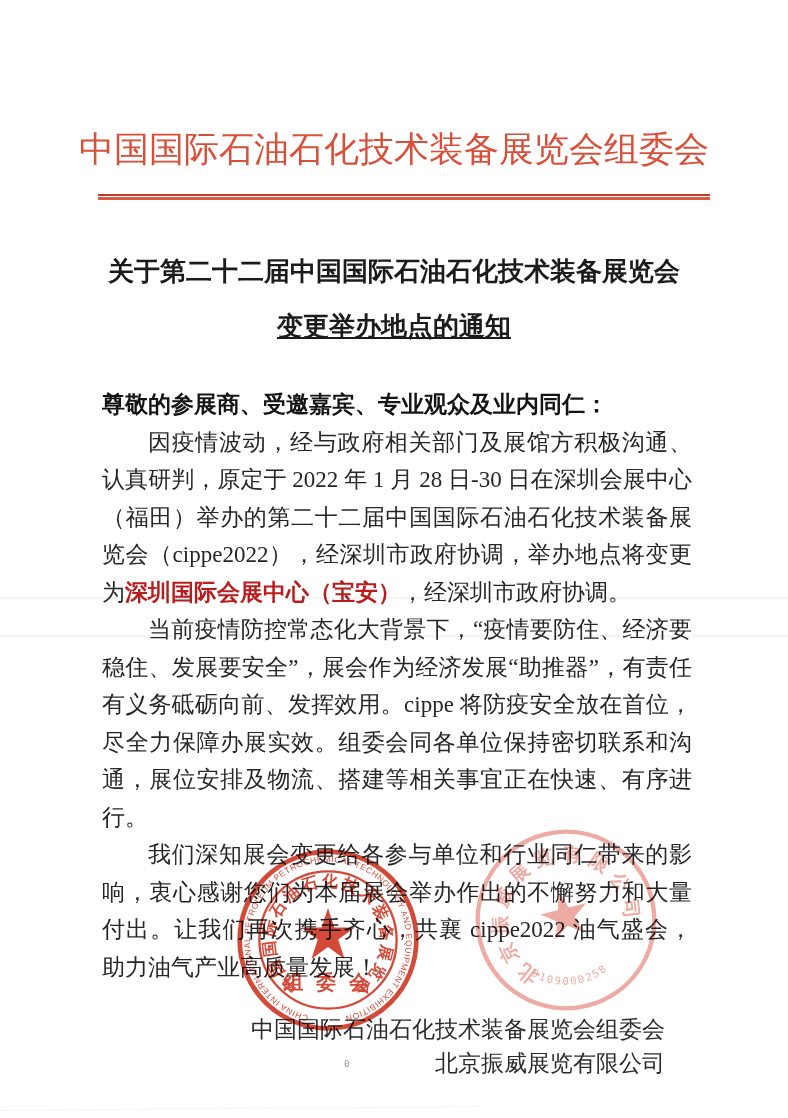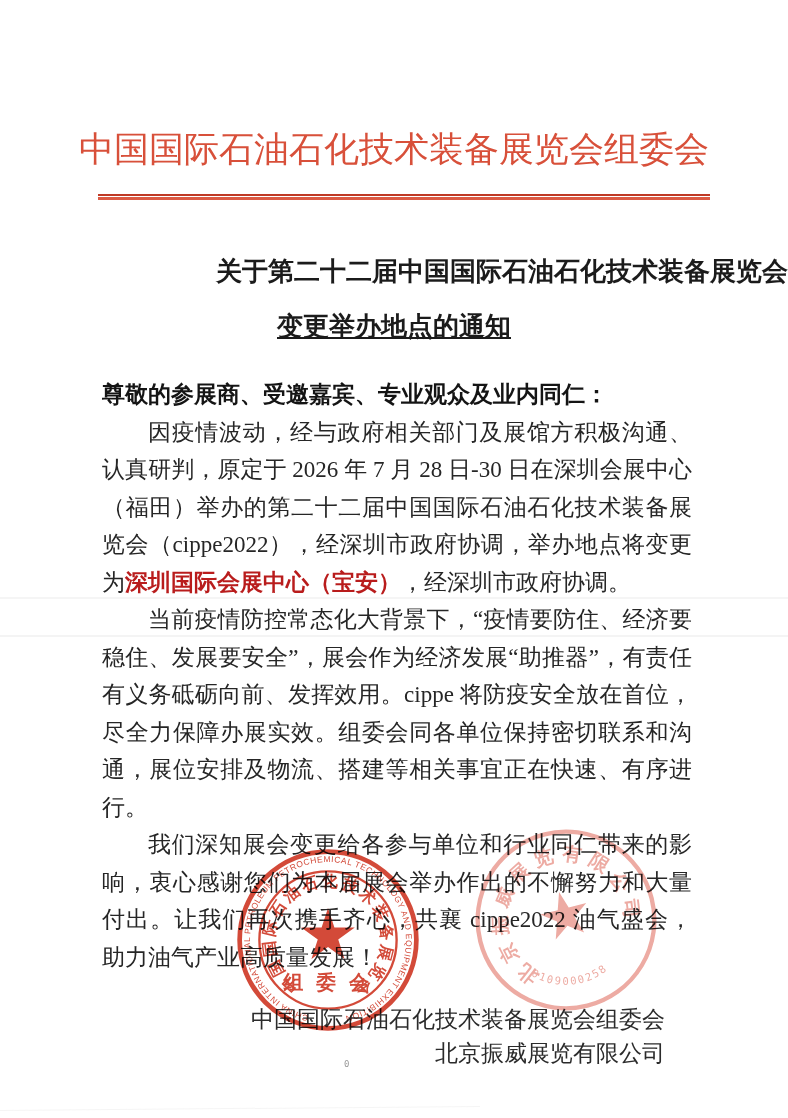--- a/index.html
+++ b/index.html
@@ -24,25 +24,25 @@
   .redline{position:absolute;top:168px;left:98px;width:612px;}
   .redline .l1{height:2px;background:#bf3a26;}
   .redline .l2{height:3px;background:#dc5a44;margin-top:1px;}
   
   .doc-title{
     position:absolute;left:0;width:100%;text-align:center;
     font-family:"Liberation Sans", sans-serif;
     font-weight:bold;color:#1b1b1b;font-size:26px;
     white-space:nowrap;
   }
-  .doc-title.t1{top:228px;text-align:right;}
+  .doc-title.t1{top:228px;}
   .doc-title.t2{top:283px;text-decoration:underline;}
   
   .content{
-    position:absolute;top:350px;left:102px;width:590px;
+    position:absolute;top:360px;left:102px;width:590px;
     font-size:23px;line-height:37.5px;
     text-align:justify;
   }
   .salutation{font-weight:bold;color:#141414;}
   .content p{margin:0;text-indent:2em;}
   .content .b{font-weight:bold;color:#b91c1c;}
   
   .signature{
     margin-top:27px;
     text-align:right;
@@ -73,21 +73,21 @@
     <div class="l1"></div>
       <div class="l2"></div>
   </div>
 
   <div class="doc-title t1">关于第二十二届中国国际石油石化技术装备展览会</div>
   <div class="doc-title t2">变更举办地点的通知</div>
 
   <div class="content">
     <div class="salutation">尊敬的参展商、受邀嘉宾、专业观众及业内同仁：</div>
 
-    <p><span>因疫情波动，经与政府相关部门及展馆方积极沟通、认真研判，原定于 2026 年 7 月 28 日-30 日在深圳会展中心（福田）举办的第二十二届中国国际石油石化技术装备展览会（cippe2022），经深圳市政府协调，举办地点将变更为</span><span class="b">深圳国际会展中心（宝安）</span><span>，经深圳市政府协调。</span></p>
+    <p><span>因疫情波动，经与政府相关部门及展馆方积极沟通、认真研判，原定于 2022 年 1 月 28 日-30 日在深圳会展中心（福田）举办的第二十二届中国国际石油石化技术装备展览会（cippe2022），经深圳市政府协调，举办地点将变更为</span><span class="b">深圳国际会展中心（宝安）</span><span>，经深圳市政府协调。</span></p>
 
     <p><span>当前疫情防控常态化大背景下，“疫情要防住、经济要稳住、发展要安全”，展会作为经济发展“助推器”，有责任有义务砥砺向前、发挥效用。cippe 将防疫安全放在首位，尽全力保障办展实效。组委会同各单位保持密切联系和沟通，展位安排及物流、搭建等相关事宜正在快速、有序进行。</span></p>
 
     <p><span>我们深知展会变更给各参与单位和行业同仁带来的影响，衷心感谢您们为本届展会举办作出的不懈努力和大量付出。让我们再次携手齐心，共襄 cippe2022 油气盛会，助力油气产业高质量发展！</span></p>
 
     <div class="signature">
       <div>中国国际石油石化技术装备展览会组委会</div>
       <div>北京振威展览有限公司</div>
     </div>
   </div>

